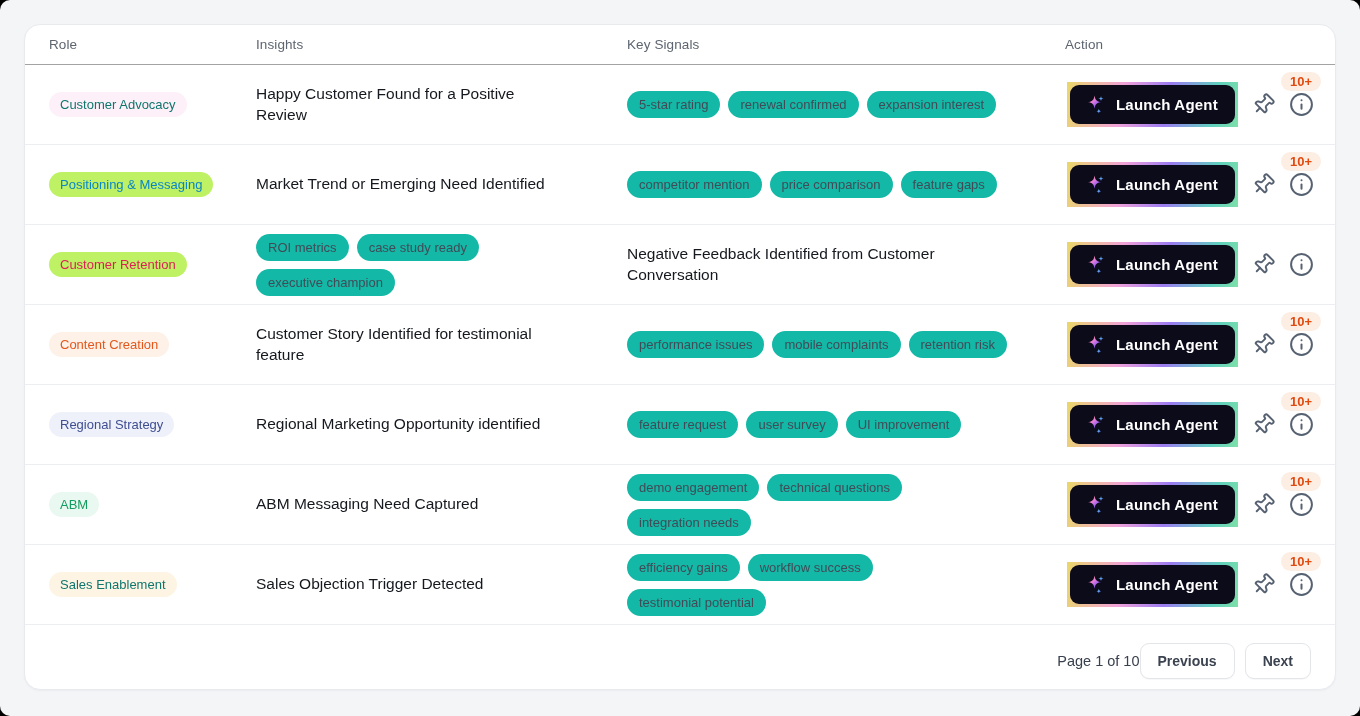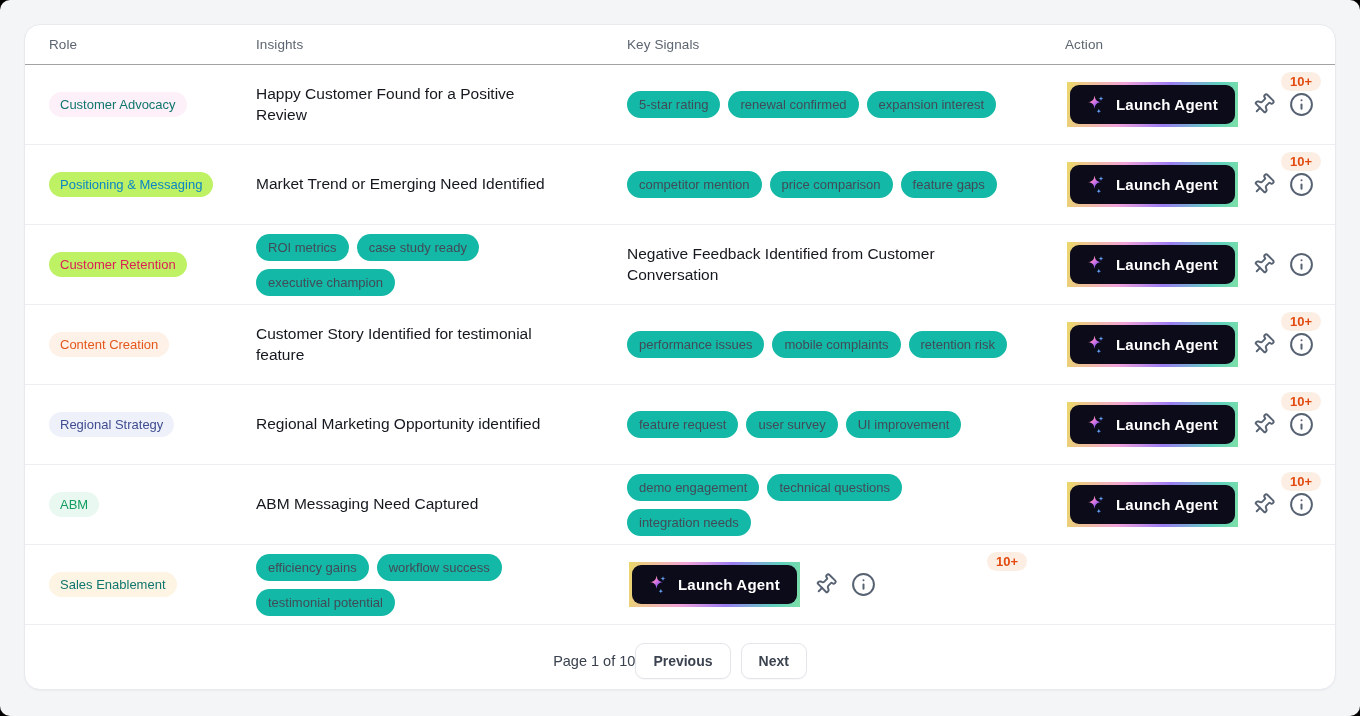--- a/index.html
+++ b/index.html
@@ -55,21 +55,21 @@
 
   .icon-btn { background:none; border:none; cursor:pointer; display:flex; align-items:center; padding:0; }
 
   .count-badge {
     position:absolute; top:7px; right:14px;
     background:#fdeee4; color:#e24a0f; font-size:13px; font-weight:600;
     padding:2px 9px; border-radius:999px;
   }
 
   .tfoot {
-    flex:1 0 auto; display:flex; align-items:center; justify-content:center;
+    flex:1 0 auto; display:flex; align-items:center; justify-content:flex-end;
     padding:0 24px 4px 24px;
   }
   .page-status { font-size:14.5px; color:#39414e; }
   .pager { display:flex; gap:10px; }
   .pager-btn {
     background:#fff; border:1px solid #e3e5e9; border-radius:9px;
     padding:9px 17px; font-size:14px; font-weight:600; color:#3c4350;
     font-family:"Liberation Sans", sans-serif; cursor:pointer;
     box-shadow:0 1px 1px rgba(16,24,40,.03);
   }
@@ -341,20 +341,21 @@
         </svg>
       </button>
       <span class="count-badge">10+</span>
     </div>
   </div>
 
   <div class="trow">
     <div class="cell">
       <span class="role-badge" style="background: rgb(253, 244, 227); color: #0f766e;">Sales Enablement</span>
     </div>
+    <div class="cell insight">Sales Objection Trigger Detected</div>
     <div class="cell signals">
             <span class="signal-pill">efficiency gains</span>
             <span class="signal-pill">workflow success</span>
             <span class="signal-pill">testimonial potential</span>
           </div>
     <div class="action-cell">
       <div class="launch-wrap">
         <div class="launch-btn">
           <svg width="23" height="23" viewBox="0 0 24 24">
             <path fill="url(#sparkMain)" d="M11 2.5 C11.75 7.3 13.2 8.75 18 9.5 C13.2 10.25 11.75 11.7 11 16.5 C10.25 11.7 8.8 10.25 4 9.5 C8.8 8.75 10.25 7.3 11 2.5 Z"></path>

